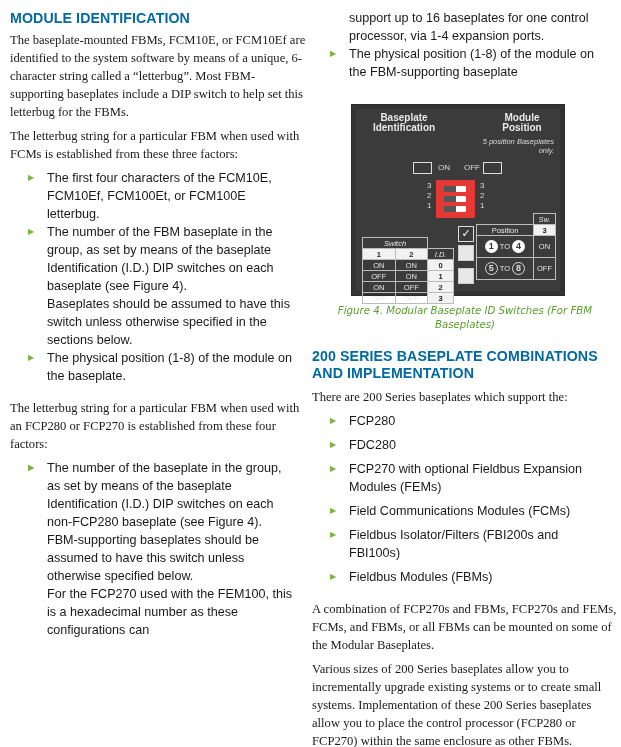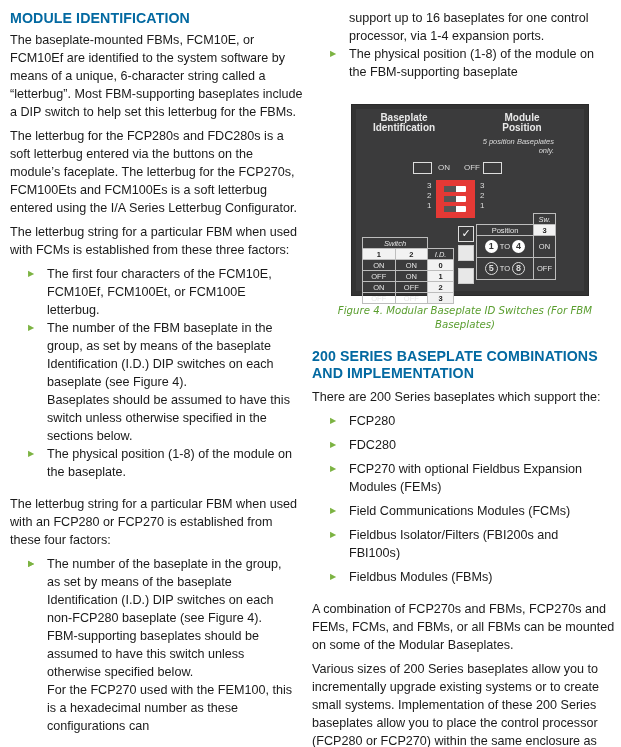--- a/index.html
+++ b/index.html
@@ -3,28 +3,28 @@
   <meta charset="utf-8">
   <style>
     html, body { margin:0; padding:0; background:#ffffff; }
     body { width:621px; height:747px; overflow:hidden; position:relative;
       font-family:"Liberation Sans", sans-serif; color:#1a1a1a; }
     .col { position:absolute; top:0; }
     .col-left { left:10px; width:296px; }
     .col-right { left:312px; width:306px; }
     h2 { margin:0; color:#0369a1; font-family:"Liberation Sans", sans-serif; font-weight:bold;
       font-size:14.2px; line-height:17px; letter-spacing:0.1px; }
-    p { margin:0; font-size:12.6px; line-height:18px; }
+    p { margin:0; font-size:12.6px; line-height:18px;font-family:Liberation Serif, serif; }
     ul { list-style:none; margin:14px; padding:0; }
     li { position:relative; padding-left:23px; font-size:12.6px; line-height:18px; }
     li .bullet { position:absolute; left:4px; top:0; color:#7cb342; font-size:8px; line-height:18px; }
     .gap6 { margin-top:6px; }
     
     .figure { position:absolute; left:351px; top:104px; width:212px; height:190px;
-      background:#3b3b3c; border:1px solid #2a2a2a; box-shadow:inset 0 0 0 4px #333;padding-left:24px; }
+      background:#3b3b3c; border:1px solid #2a2a2a; box-shadow:inset 0 0 0 4px #333; }
     .fig-t { position:absolute; color:#e8e8e8; font-family:"Liberation Sans", sans-serif; font-weight:bold; font-size:10px; line-height:10px; text-align:center; }
     .fig-s { position:absolute; color:#dcdcdc; font-style:italic; font-size:7.5px; line-height:9px; text-align:right; }
     .fig-l { position:absolute; color:#dcdcdc; font-size:8px; line-height:9px; }
     .dip { position:absolute; left:84px; top:45px; width:39px; height:38px; background:#e53935; }
     .dip-sw { position:absolute; left:8px; width:22px; height:6px; background:#ffffff; border-radius:1px; }
     .dip-sw::after { content:""; position:absolute; left:0; top:0; width:12px; height:6px; background:#555; }
     .tbl { position:absolute; border-collapse:collapse; font-size:7.5px; color:#e6e6e6; }
     .tbl td { border:1px solid #bdbdbd; text-align:center; padding:0; height:10px; }
     .tbl td.w { background:#f2f2f2; color:#222; font-weight:bold; }
     .caption { position:absolute; left:322px; top:304px; width:286px; text-align:center;
@@ -33,21 +33,20 @@
     .circ { display:inline-block; width:13px; height:13px; border-radius:50%; text-align:center; line-height:13px; font-size:9px; font-weight:bold; }
     .circ.fill { background:#fff; color:#333; }
     .circ.out { border:1px solid #ddd; width:11px; height:11px; line-height:11px; color:#ddd; }
   </style>
 </head>
 <body>
 
 <div class="col col-left">
   <h2 style="margin-top:10px;">MODULE IDENTIFICATION</h2>
   <p style="margin-top:4px;">The baseplate-mounted FBMs, FCM10E, or FCM10Ef are identified to the system software by means of a unique, 6-character string called a “letterbug”. Most FBM-supporting baseplates include a DIP switch to help set this letterbug for the FBMs.</p>
-  <p class="gap6">The letterbug for the FCP280s and FDC280s is a soft letterbug entered via the buttons on the module’s faceplate. The letterbug for the FCP270s, FCM100Ets and FCM100Es is a soft letterbug entered using the I/A Series Letterbug Configurator.</p>
   <p class="gap6">The letterbug string for a particular FBM when used with FCMs is established from these three factors:</p>
   <ul class="gap6">
     <li><span class="bullet">▶</span><span>The first four characters of the FCM10E, FCM10Ef, FCM100Et, or FCM100E letterbug.</span></li>
     <li><span class="bullet">▶</span><span>The number of the FBM baseplate in the group, as set by means of the baseplate Identification (I.D.) DIP switches on each baseplate (see Figure 4).</span><br><span>Baseplates should be assumed to have this switch unless otherwise specified in the sections below.</span></li>
     <li><span class="bullet">▶</span><span>The physical position (1-8) of the module on the baseplate.</span></li>
   </ul>
   <p class="gap6">The letterbug string for a particular FBM when used with an FCP280 or FCP270 is established from these four factors:</p>
   <ul class="gap6">
     <li><span class="bullet">▶</span></li>
     <li><span class="bullet">▶</span><span>The number of the baseplate in the group, as set by means of the baseplate Identification (I.D.) DIP switches on each non-FCP280 baseplate (see Figure 4). FBM-supporting baseplates should be assumed to have this switch unless otherwise specified below.</span><br><span>For the FCP270 used with the FEM100, this is a hexadecimal number as these configurations can</span></li>

